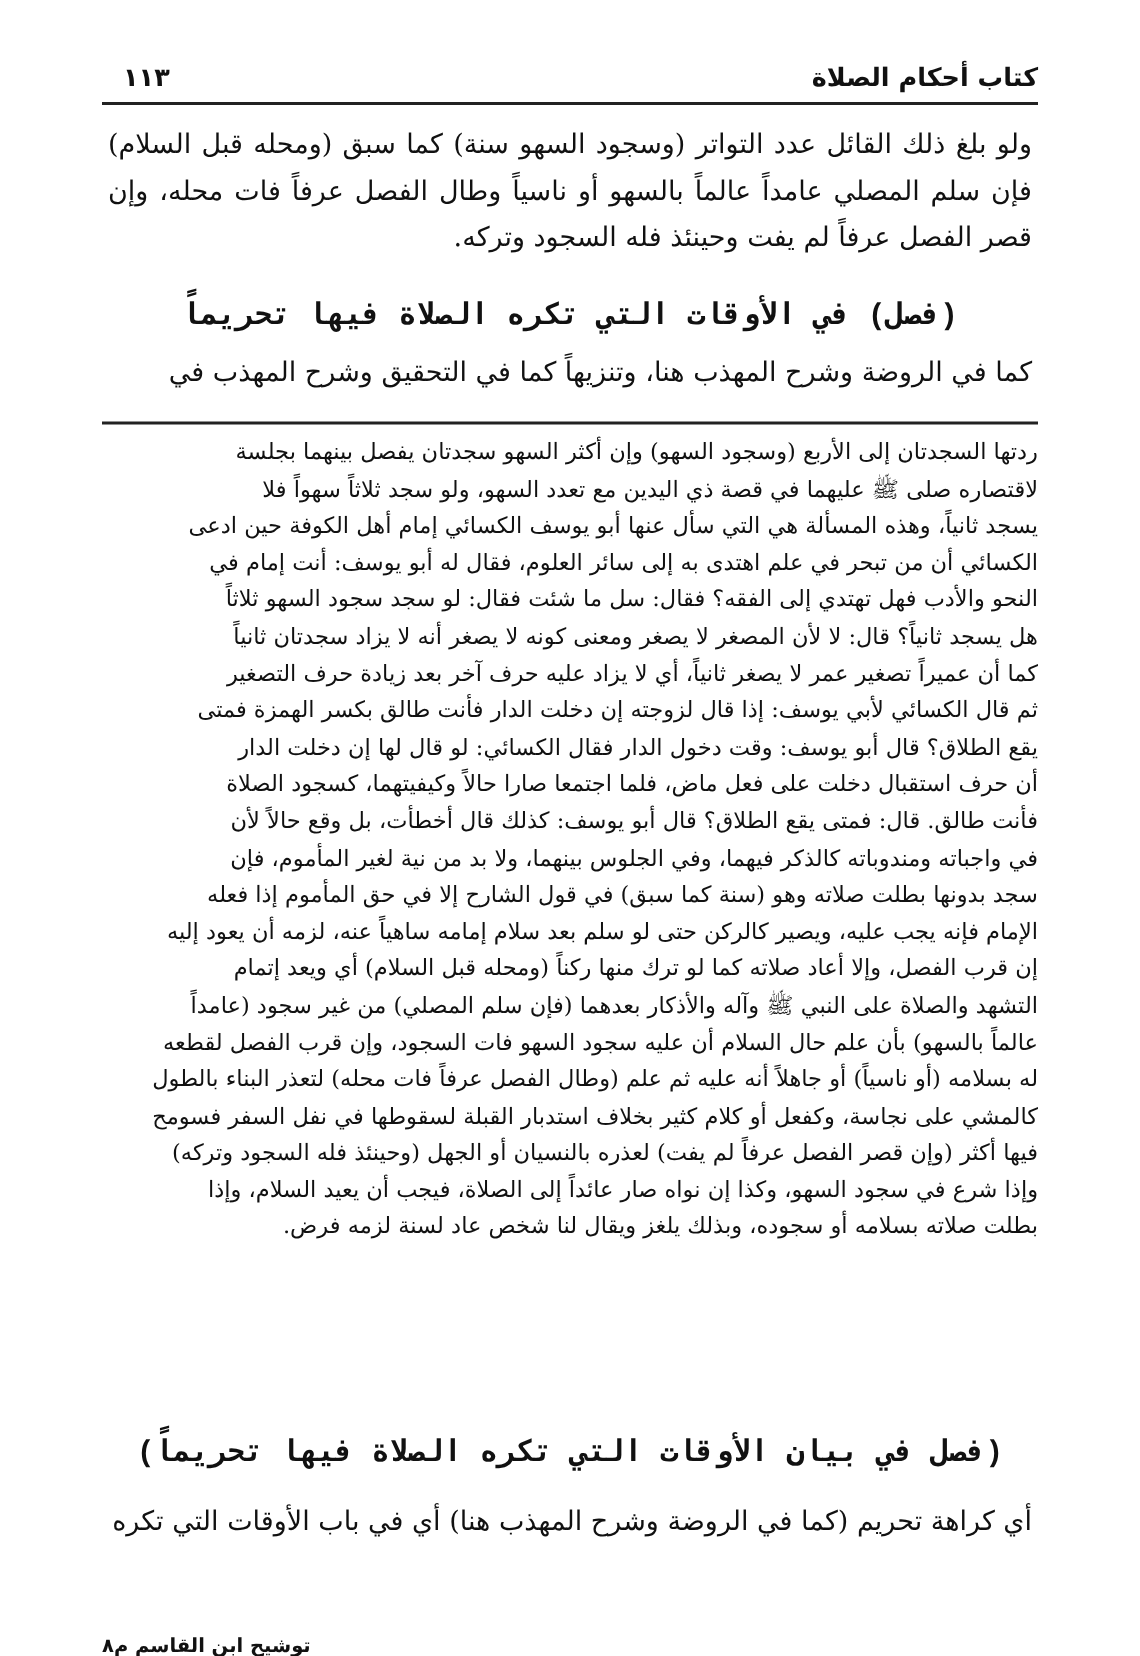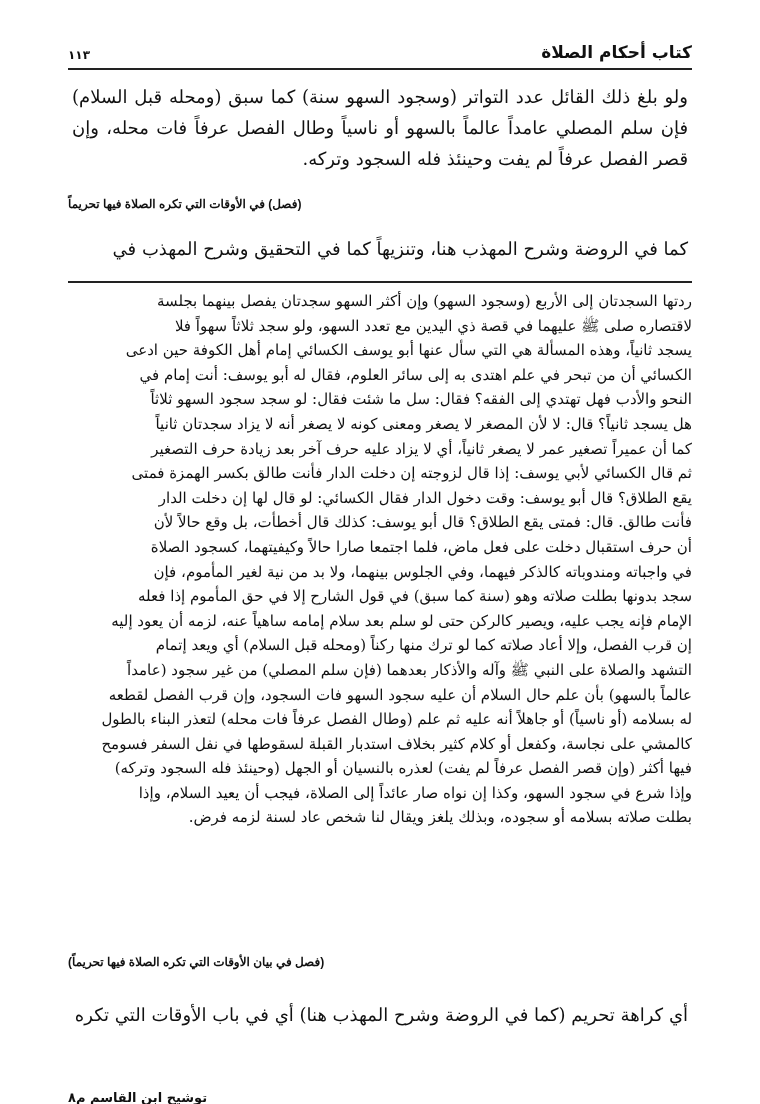--- a/index.html
+++ b/index.html
@@ -2,27 +2,27 @@
 <html><head>
 <meta charset="utf-8">
 <style>
   html, body { margin:0; padding:0; background:#ffffff; }
   body { width:760px; height:1104px; position:relative; overflow:hidden;
          font-family:"DejaVu Serif", "Liberation Serif", serif; color:#111; }
   .page { position:absolute; left:0; top:0; width:760px; height:1104px; direction:rtl; }
   .header { position:absolute; top:34px; left:68px; right:68px; height:28px;
             display:flex; justify-content:space-between; align-items:flex-end; }
   .running-title { font-family:"DejaVu Sans","Liberation Sans",sans-serif; font-weight:bold; font-size:17px;margin-top:44px; }
-  .page-num { font-family:"DejaVu Sans","Liberation Sans",sans-serif; font-weight:bold; font-size:12px; }
+  .page-num { font-family:"DejaVu Sans","Liberation Sans",sans-serif; font-weight:bold; font-size:17px;margin-left:14px; }
   .header-rule { position:absolute; top:68px; left:68px; right:68px; height:0; border-top:2.5px solid #222; }
   .main-text { position:absolute; top:77px; left:68px; right:68px; font-size:18px; line-height:31px;
                text-align:justify; }
   .main-text p { margin:4px; }
-  .heading { position:absolute; left:68px; right:68px; text-align:left; font-weight:bold;
-             font-family:Liberation Sans, sans-serif; font-size:12px; }
+  .heading { position:absolute; left:68px; right:68px; text-align:center; font-weight:bold;
+             font-family:Liberation Mono, monospace; font-size:20px; }
   .mid-rule { position:absolute; top:281px; left:68px; right:68px; border-top:2px solid #222; }
   .commentary { position:absolute; top:289px; left:68px; right:68px; font-size:15px; line-height:24.6px;
                 text-align:justify; }
   .commentary p { margin:0; }
   .footer { position:absolute; top:1054px; left:68px; right:68px; text-align:left; direction:rtl;margin-top:36px; }
   .footer span { display:inline-block; float:left; font-weight:bold; font-size:13px;
                  font-family:"DejaVu Sans","Liberation Sans",sans-serif; }
 </style>
 </head>
 <body>
@@ -50,22 +50,22 @@
   <div class="commentary">
     <p>ردتها السجدتان إلى الأربع (وسجود السهو) وإن أكثر السهو سجدتان يفصل بينهما بجلسة</p>
     <p>لاقتصاره صلى ﷺ عليهما في قصة ذي اليدين مع تعدد السهو، ولو سجد ثلاثاً سهواً فلا</p>
     <p>يسجد ثانياً، وهذه المسألة هي التي سأل عنها أبو يوسف الكسائي إمام أهل الكوفة حين ادعى</p>
     <p>الكسائي أن من تبحر في علم اهتدى به إلى سائر العلوم، فقال له أبو يوسف: أنت إمام في</p>
     <p>النحو والأدب فهل تهتدي إلى الفقه؟ فقال: سل ما شئت فقال: لو سجد سجود السهو ثلاثاً</p>
     <p>هل يسجد ثانياً؟ قال: لا لأن المصغر لا يصغر ومعنى كونه لا يصغر أنه لا يزاد سجدتان ثانياً</p>
     <p>كما أن عميراً تصغير عمر لا يصغر ثانياً، أي لا يزاد عليه حرف آخر بعد زيادة حرف التصغير</p>
     <p>ثم قال الكسائي لأبي يوسف: إذا قال لزوجته إن دخلت الدار فأنت طالق بكسر الهمزة فمتى</p>
     <p>يقع الطلاق؟ قال أبو يوسف: وقت دخول الدار فقال الكسائي: لو قال لها إن دخلت الدار</p>
+    <p>أن حرف استقبال دخلت على فعل ماض، فلما اجتمعا صارا حالاً وكيفيتهما، كسجود الصلاة</p>
     <p>فأنت طالق. قال: فمتى يقع الطلاق؟ قال أبو يوسف: كذلك قال أخطأت، بل وقع حالاً لأن</p>
-    <p>أن حرف استقبال دخلت على فعل ماض، فلما اجتمعا صارا حالاً وكيفيتهما، كسجود الصلاة</p>
     <p>في واجباته ومندوباته كالذكر فيهما، وفي الجلوس بينهما، ولا بد من نية لغير المأموم، فإن</p>
     <p>سجد بدونها بطلت صلاته وهو (سنة كما سبق) في قول الشارح إلا في حق المأموم إذا فعله</p>
     <p>الإمام فإنه يجب عليه، ويصير كالركن حتى لو سلم بعد سلام إمامه ساهياً عنه، لزمه أن يعود إليه</p>
     <p>إن قرب الفصل، وإلا أعاد صلاته كما لو ترك منها ركناً (ومحله قبل السلام) أي ويعد إتمام</p>
     <p>التشهد والصلاة على النبي ﷺ وآله والأذكار بعدهما (فإن سلم المصلي) من غير سجود (عامداً</p>
     <p>عالماً بالسهو) بأن علم حال السلام أن عليه سجود السهو فات السجود، وإن قرب الفصل لقطعه</p>
     <p>له بسلامه (أو ناسياً) أو جاهلاً أنه عليه ثم علم (وطال الفصل عرفاً فات محله) لتعذر البناء بالطول</p>
     <p>كالمشي على نجاسة، وكفعل أو كلام كثير بخلاف استدبار القبلة لسقوطها في نفل السفر فسومح</p>
     <p>فيها أكثر (وإن قصر الفصل عرفاً لم يفت) لعذره بالنسيان أو الجهل (وحينئذ فله السجود وتركه)</p>
     <p>وإذا شرع في سجود السهو، وكذا إن نواه صار عائداً إلى الصلاة، فيجب أن يعيد السلام، وإذا</p>

